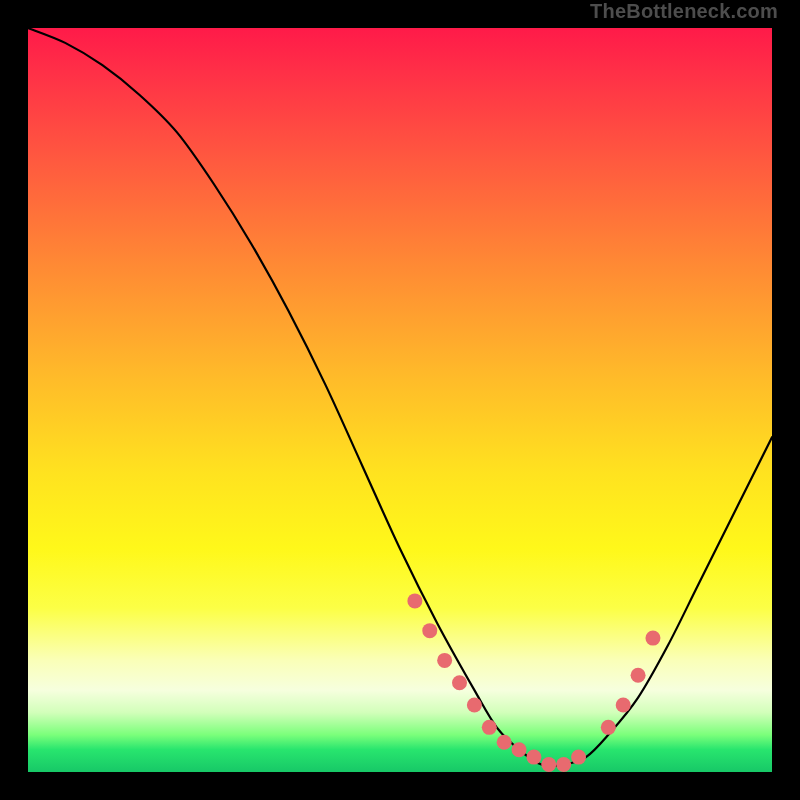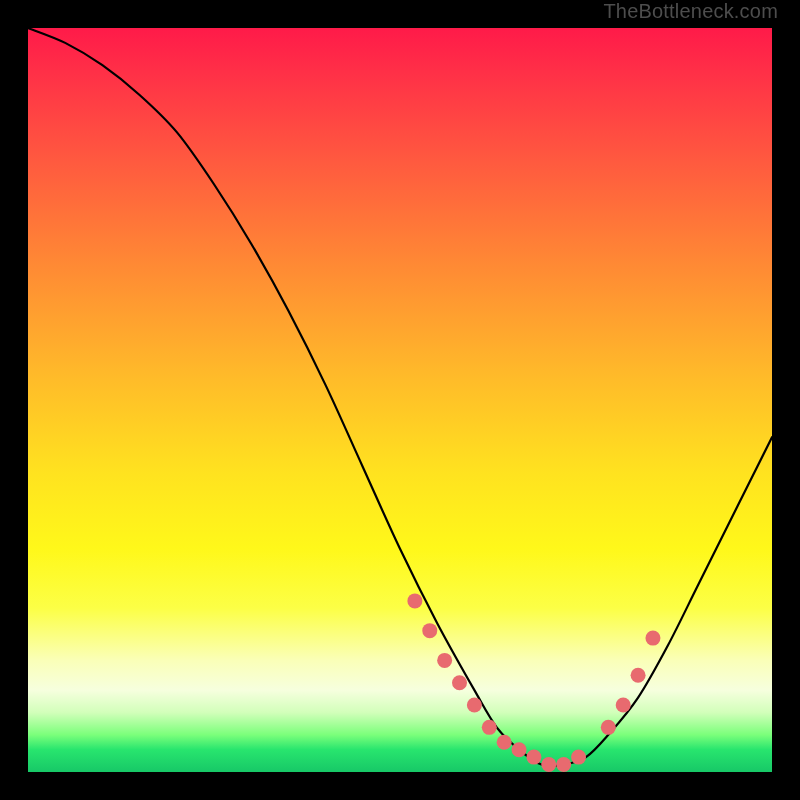--- a/index.html
+++ b/index.html
@@ -42,21 +42,21 @@
       #28e56e 97%,
       #17c867 100%
     );
   }
   .watermark {
     position: absolute;
     top: 0px;
     right: 22px;
     color: #4d4d4d;
     font-size: 20px;
-    font-weight: 400;
+    font-weight: 700;
     letter-spacing: 0.2px;
     user-select: none;
   }
   svg.curve {
     position: absolute;
     left: 0;
     top: 0;
     width: 744px;
     height: 744px;
     overflow: visible;

